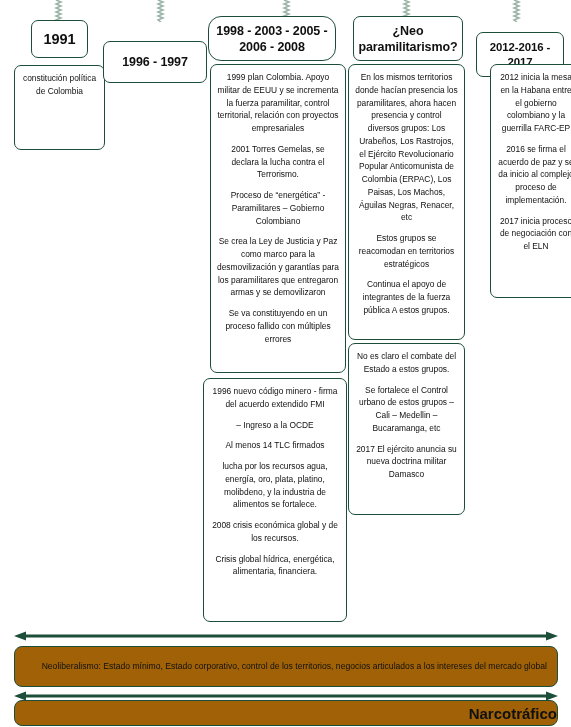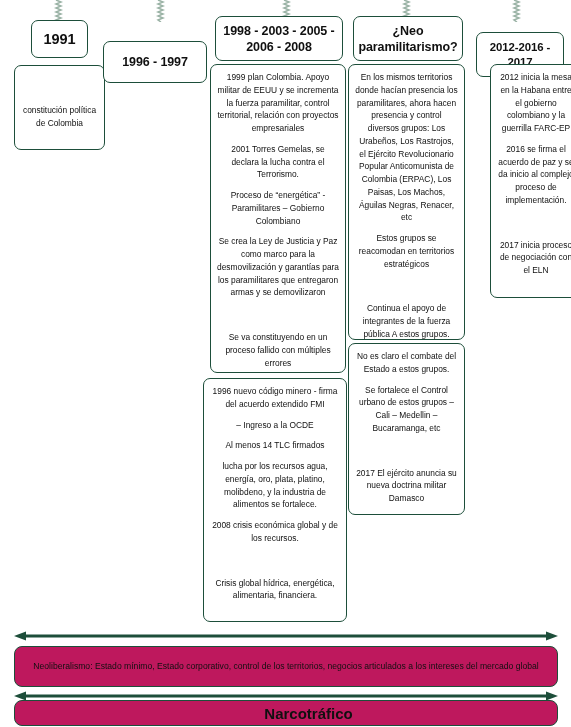--- a/index.html
+++ b/index.html
@@ -48,21 +48,21 @@
   .body-box {
     font-size: 8.4px;
     line-height: 1.52;
     padding: 6px 6px 6px 6px;
     text-align: center;
     overflow: hidden;
   }
   .body-box p {
     margin: 0 0 8px 0;
   }
-  .body-box p:last-child { margin-bottom: 0; margin-top: 32px; }
+  .body-box p:last-child { margin-bottom: 0; }
 
   
   .spring {
     position: absolute;
     width: 11px;
     height: 22px;
     top: 0;
   }
   .spring svg { display: block; }
 
@@ -71,24 +71,24 @@
     position: absolute;
     height: 12px;
   }
   .arrow-line svg { display: block; }
 
   .wide-box {
     position: absolute;
     box-sizing: border-box;
     border: 1.6px solid #1d4e3a;
     border-radius: 8px;
-    background: #be185d;
+    background: #a16207;
     display: flex;
     align-items: center;
-    justify-content: center;
+    justify-content: flex-end;
     text-align: center;
     color: #101010;
   }
   .wide-box.neolib {
     font-size: 8.6px;
     line-height: 1.5;
     padding: 4px 10px;
   }
   .wide-box.narco {
     font-size: 15px;
@@ -133,21 +133,21 @@
 
   <div class="box body-box" style="left:14px; top:65px; width:91px; height:85px;">
     <p>constitución política de Colombia</p>
   </div>
 
   <div class="box header-box" style="left:103px; top:20px; width:104px; height:42px;margin-top:21px;">
     <span>1996 - 1997</span>
   </div>
 
 
-  <div class="box header-box" style="left:215px; top:16px; width:128px; height:45px;">
+  <div class="box header-box" style="left:208px; top:16px; width:128px; height:45px;border-radius:13px;">
     <span>1998 - 2003 - 2005 - 2006 - 2008</span>
   </div>
 
   <div class="box body-box" style="left:210px; top:64px; width:136px; height:309px;">
     <p>1999 plan Colombia. Apoyo militar de EEUU  y se incrementa la fuerza paramilitar, control territorial, relación con proyectos empresariales</p>
     <p>2001 Torres Gemelas, se declara la lucha contra el Terrorismo.</p>
     <p>Proceso de “energética” - Paramilitares – Gobierno Colombiano</p>
     <p>Se crea la Ley de Justicia y Paz como marco para la desmovilización y garantías para los paramilitares que entregaron armas y se demovilizaron</p>
     <p>Se va constituyendo en un proceso fallido con múltiples errores</p>
   </div>

